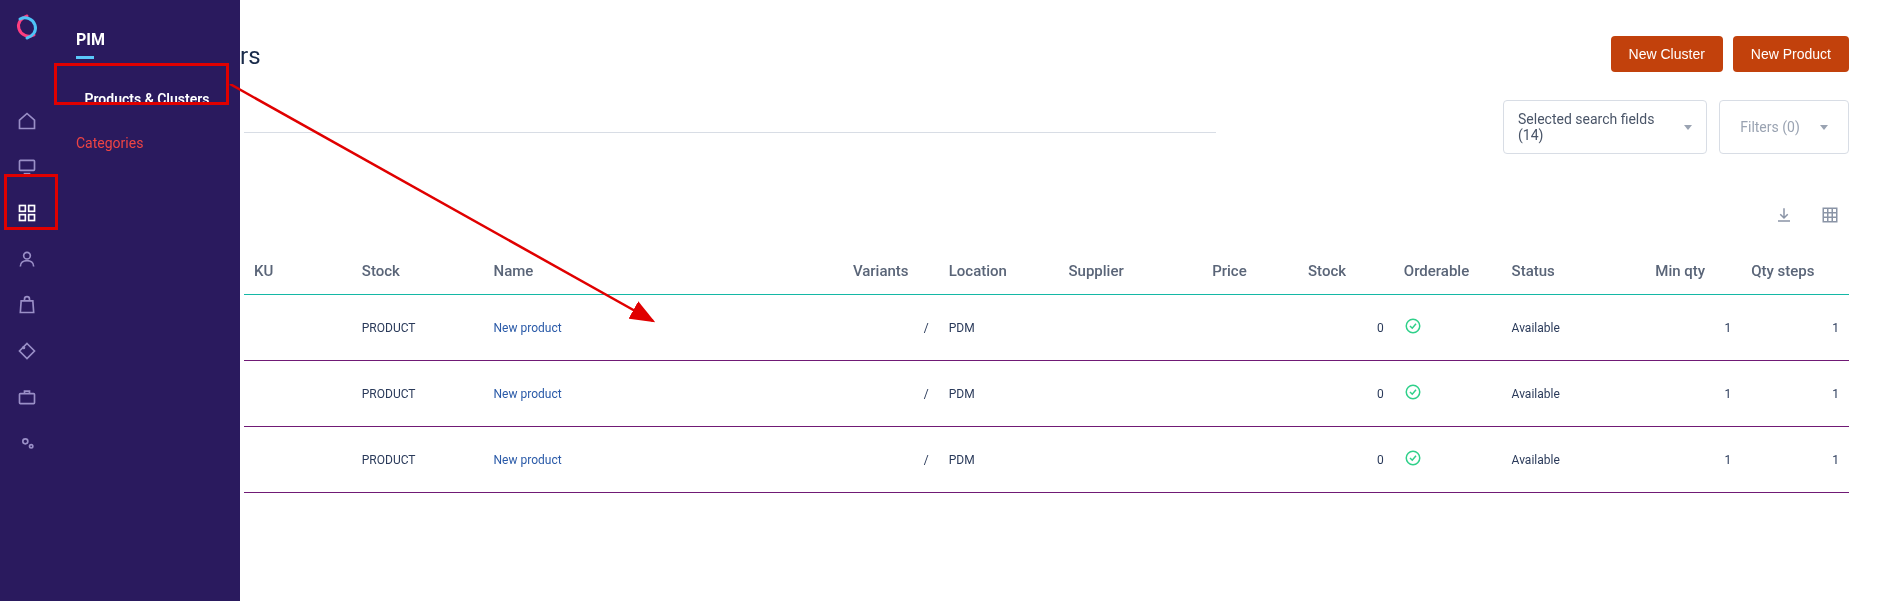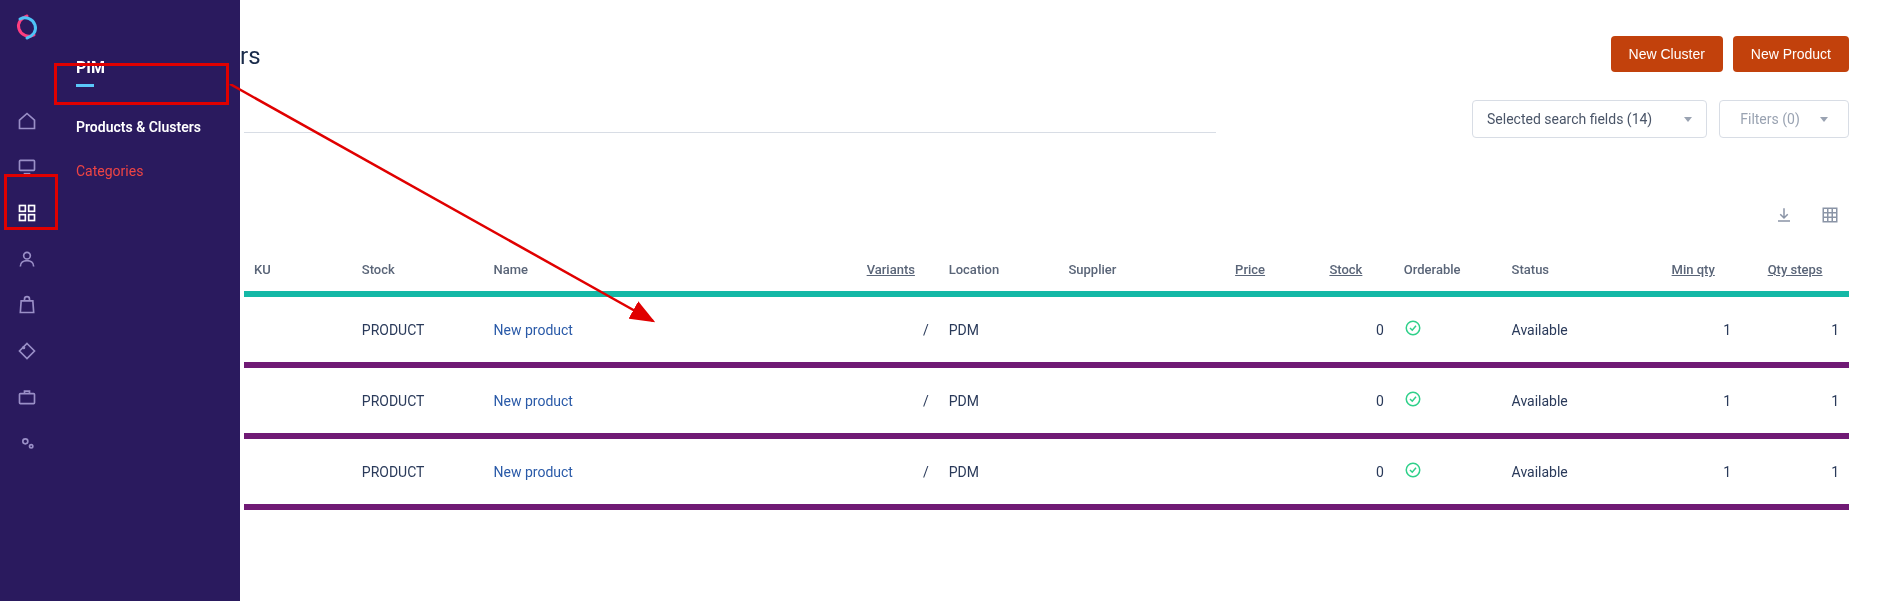--- a/index.html
+++ b/index.html
@@ -42,37 +42,36 @@
       background: #2a1a5e;
       color: #fff;
       padding-top: 30px;
       z-index: 9;
     }
     .flyout-title {
       font-weight: 700;
       font-size: 16px;
       padding: 0 40px 8px 22px;
       position: relative;
-      margin-top: 28px;
     }
     .flyout-title::after {
       content: '';
       position: absolute;
       left: 22px; bottom: -2px;
       width: 18px; height: 3px;
       background: #5ac8fa;
     }
     .flyout-item {
       padding: 14px 22px;
       font-size: 14px;
       color: #ef4444;
       cursor: pointer;
       margin-top: 18px;
     }
-    .flyout-item.active { color: #fff; font-weight: 600; margin-top: 20px; }
+    .flyout-item.active { color: #fff; font-weight: 600; margin-top: 20px; text-align: center; }
     .flyout-item:not(.active) { margin-top: 0; }
     
     .main {
       position: absolute;
       left: 54px; top: 0; right: 0;
       padding: 64px 30px 0 30px;
     }
     .page-title-partial {
       font-size: 24px;
       color: #1a2b4a;
@@ -105,21 +104,21 @@
       border-radius: 4px;
       padding: 10px 14px;
       font-size: 14px;
       color: #4a5568;
       background: #fff;
       display: flex;
       align-items: center;
       gap: 20px;
       cursor: pointer;
     }
-    .select-box.wide { width: 235px; justify-content: space-between; align-items: center; }
+    .select-box.wide { width: 204px; justify-content: space-between; align-items: center; }
     .select-box.narrow { width: 130px; justify-content: center; color: #9aa3b2; }
     .caret { width: 0; height: 0; border-left: 4px solid transparent; border-right: 4px solid transparent; border-top: 5px solid #9aa3b2; }
     
     .search-underline {
       position: absolute;
       left: 190px; top: 132px;
       width: 972px;
       height: 1px;
       background: #d8dde5;
     }
@@ -133,32 +132,32 @@
       justify-content: flex-end;
       gap: 28px;
       padding: 6px 10px 20px 0;
       color: #8a94a6;
     }
     .table-tools svg { width: 18px; height: 18px; cursor: pointer; }
     
     table { width: 100%; border-collapse: collapse; table-layout: fixed; }
     th {
       text-align: left;
-      font-size: 13px;
+      font-size: 15px;
       font-weight: 500;
       color: #5a6578;
       padding: 14px 10px;
-      border-bottom: 6px solid #14b8a6;
-    }
-    th.right { text-align: center; text-decoration: underline; }
+      border-bottom: 1px solid #14b8a6;
+    }
+    th.right { text-align: left; }
     td {
       padding: 22px 10px;
-      font-size: 14px;
+      font-size: 12px;
       color: #2a3a5a;
-      border-bottom: 6px solid #701a75;
+      border-bottom: 1px solid #701a75;
     }
     td.right { text-align: right; }
     .name-link { color: #2a5aa8; }
     .check-circle { width: 18px; height: 18px; }
     
     .arrow-svg {
       position: absolute;
       left: 188px; top: 84px;
       z-index: 60;
       pointer-events: none;

